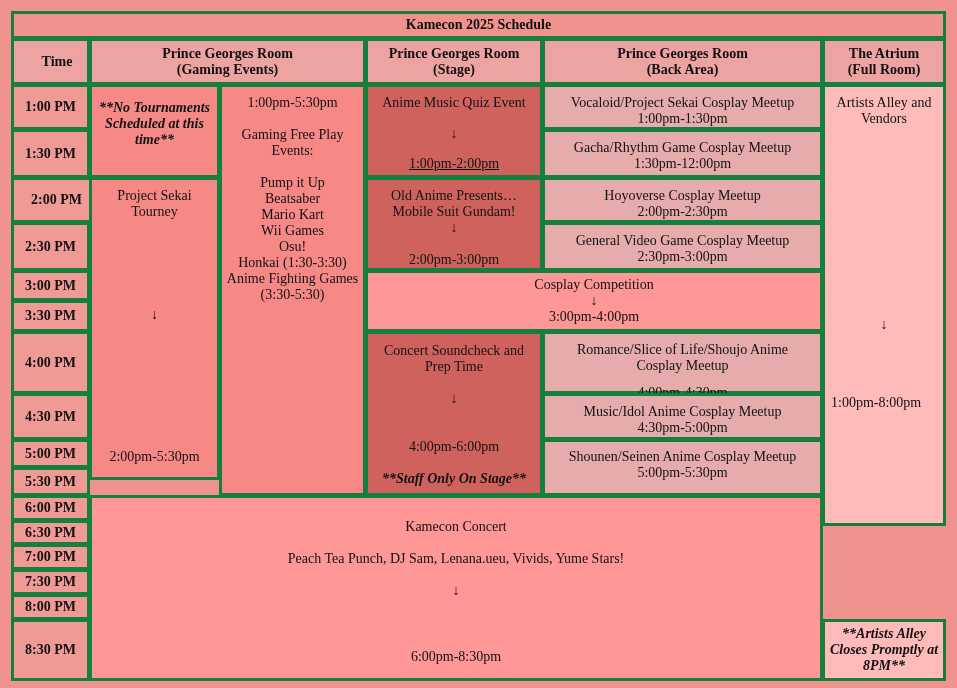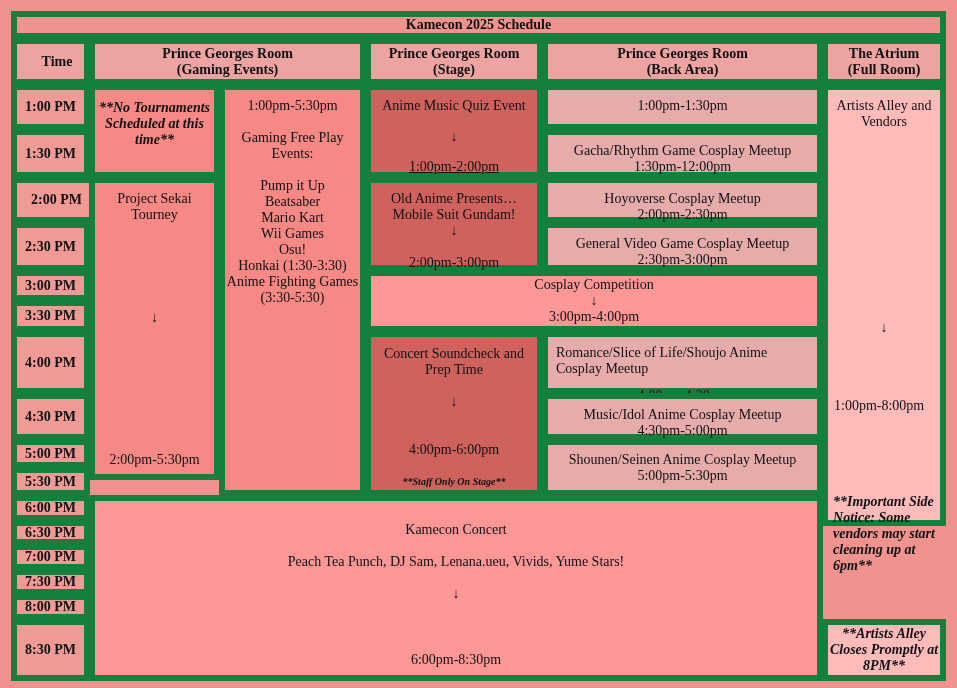--- a/index.html
+++ b/index.html
@@ -1,19 +1,19 @@
 <!DOCTYPE html>
 <html><head>
 <meta charset="utf-8">
 <style>
   html, body { margin:0; padding:0; }
   body { width:957px; height:688px; background:#f0938f; position:relative; overflow:hidden;
          font-family:"Liberation Serif", "DejaVu Serif", serif; color:#111; font-size:14px; }
-  .c { position:absolute; box-sizing:border-box; border:6px solid #15803d; display:flex; flex-direction:column;
-       align-items:center; text-align:left; line-height:16px; }
+  .c { position:absolute; box-sizing:border-box; border:3px solid #15803d; display:flex; flex-direction:column;
+       align-items:center; text-align:center; line-height:16px; }
   .mid { justify-content:center; }
   .top { justify-content:flex-start; padding-top:7px; }
   .i { font-style:italic; font-weight:bold; }
   .title { background:#f0938f; font-weight:bold; }
   .hdr { background:#eea3a3; font-weight:bold; }
   .time { background:#f09a96; font-weight:bold; }
   .game { background:#f68985; }
   .stage { background:#d0625d; }
   .back { background:#e6acab; }
   .full { background:#ff9797; }
@@ -134,30 +134,31 @@
   <span>Old Anime Presents…</span>
   <span>Mobile Suit Gundam!</span>
   <span>↓</span>
   <span style="margin-top:16px;">2:00pm-3:00pm</span>
 </div>
 <div class="c top stage" style="left:365px;top:331px;width:178px;height:165px;padding-top:9px;">
   <span>Concert Soundcheck and</span>
   <span>Prep Time</span>
   <span style="margin-top:16px;">↓</span>
   <span style="margin-top:32px;">4:00pm-6:00pm</span>
-  <span class="i" style="margin-top:16px;font-size:10px;">**Staff Only On Stage**</span>
+  <span class="i" style="margin-top:16px;font-size:14px;">**Staff Only On Stage**</span>
 </div>
 
 <div class="c mid full" style="left:365px;top:270px;width:458px;height:62px;">
   <span>Cosplay Competition</span>
   <span>↓</span>
   <span>3:00pm-4:00pm</span>
 </div>
 
 <div class="c top back" style="left:542px;top:84px;width:281px;height:46px;padding-top:8px;">
+  <span>Vocaloid/Project Sekai Cosplay Meetup</span>
   <span>1:00pm-1:30pm</span>
 </div>
 <div class="c top back" style="left:542px;top:129px;width:281px;height:49px;padding-top:8px;">
   <span>Gacha/Rhythm Game Cosplay Meetup</span>
   <span>1:30pm-12:00pm</span>
 </div>
 <div class="c top back" style="left:542px;top:177px;width:281px;height:46px;padding-top:8px;">
   <span>Hoyoverse Cosplay Meetup</span>
   <span>2:00pm-2:30pm</span>
 </div>
@@ -185,25 +186,18 @@
   <span class="gap"></span>
   <span>↓</span>
   <span style="margin-top:50px;">6:00pm-8:30pm</span>
 </div>
 
 <div class="c top atr" style="left:822px;top:84px;width:124px;height:442px;padding-top:8px;">
   <span>Artists Alley and</span>
   <span>Vendors</span>
   <span style="margin-top:190px;">↓</span>
   <span style="margin-top:62px;align-self:flex-start;padding-left:6px;">1:00pm-8:00pm</span>
-  <span class="i" style="margin-top:80px;display:flex;flex-direction:column;">
-    <span>**Important Side</span>
-    <span>Notice: Some</span>
-    <span>vendors may start</span>
-    <span>cleaning up at</span>
-    <span>6pm**</span>
-  </span>
 </div>
 <div class="c mid atr i" style="left:822px;top:619px;width:124px;height:62px;">
   <span>**Artists Alley</span>
   <span>Closes Promptly at</span>
   <span>8PM**</span>
 </div>
 
 </body></html>

